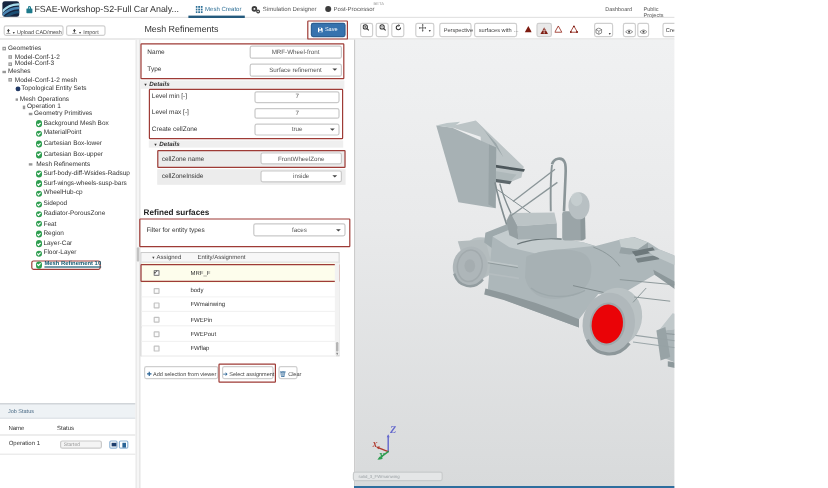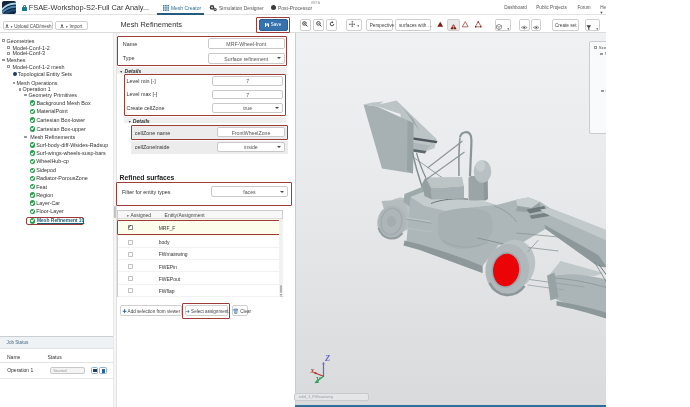--- a/index.html
+++ b/index.html
@@ -1,17 +1,17 @@
 <!DOCTYPE html>
 <html><head>
 <meta charset="utf-8">
 <style>
   html,body{margin:0;padding:0;}
   body{width:690px;height:407px;overflow:hidden;font-family:"Liberation Sans",sans-serif;background:#fff;}
-  #page{position:relative;width:606px;height:407px;overflow:hidden;}
+  #page{position:relative;width:562px;height:407px;overflow:hidden;}
   .abs{position:absolute;}
   .lbl{position:absolute;color:#333;font-size:5.4px;white-space:nowrap;}
   .inp{position:absolute;background:#fff;border:1px solid #c9c9c9;border-radius:2px;box-sizing:border-box;color:#555;font-size:5.2px;white-space:nowrap;}
   .redbox{position:absolute;border:1.5px solid #9e3b36;box-sizing:border-box;border-radius:1px;}
   .caret{position:absolute;right:3px;top:50%;margin-top:-1.3px;width:0;height:0;border-left:2px solid transparent;border-right:2px solid transparent;border-top:2.6px solid #444;}
   .tbtn{position:absolute;background:#fff;border:1px solid #cfcfcf;border-radius:2px;box-sizing:border-box;color:#444;white-space:nowrap;}
   .pm{box-sizing:border-box;border:0.7px solid #999;background:#fff;}
   .pm:before{content:"";position:absolute;left:0.4px;right:0.4px;top:50%;margin-top:-0.35px;height:0.7px;background:#666;}
   .pm.plus:after{content:"";position:absolute;top:0.4px;bottom:0.4px;left:50%;margin-left:-0.35px;width:0.7px;background:#666;}
   .chk{border-radius:50%;background:#2e9e50;}

